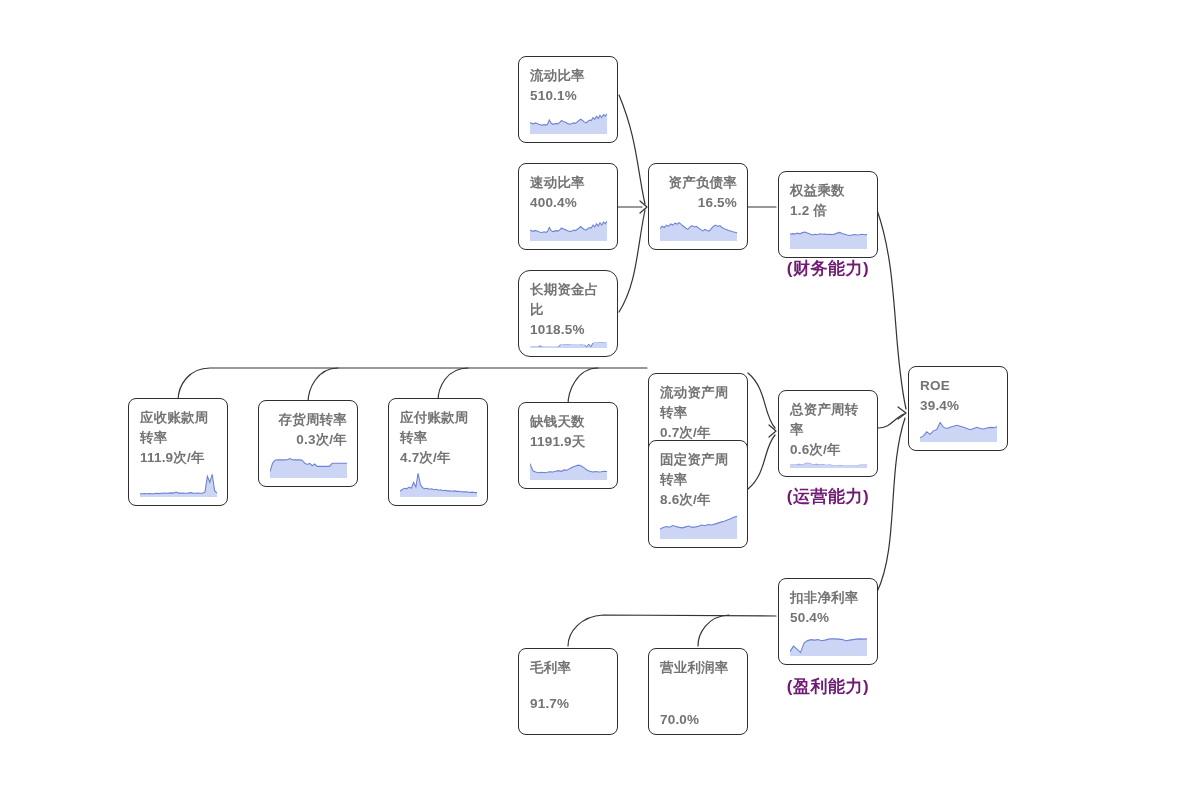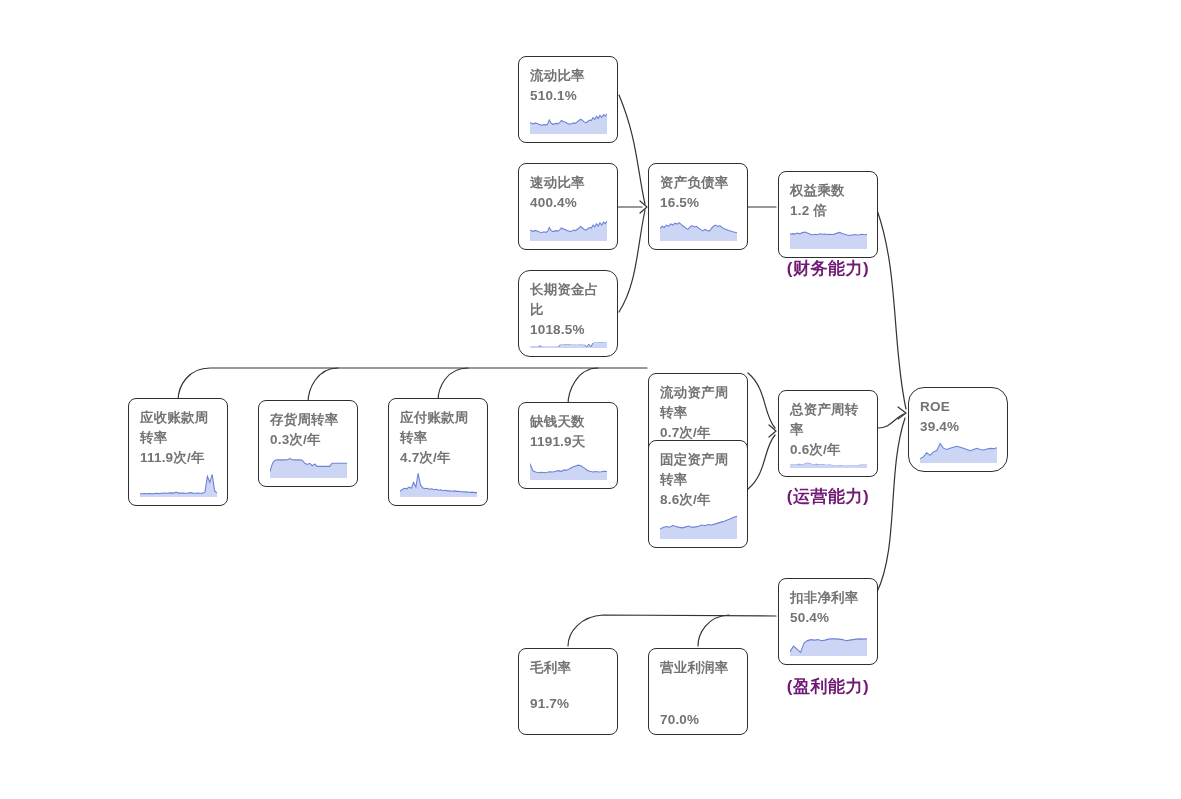--- a/index.html
+++ b/index.html
@@ -104,21 +104,21 @@
         </svg>
       </div>
       <div class="card" style="left: 518px; top: 270px; width: 100px; height: 87px; border-radius: 12px;">
         <div class="card-title">长期资金占比</div>
         <div class="card-value">1018.5%</div>
         <svg viewBox="0 0 80 27" preserveAspectRatio="none" class="spark">
           <polygon points="0,27 0.0,23.1 2.1,23.1 4.2,22.9 6.3,23.1 8.4,23.1 10.5,18.8 12.6,23.1 14.7,23.1 16.8,23.1 18.9,23.1 21.1,23.1 23.2,23.1 25.3,23.1 27.4,23.1 29.5,23.1 31.6,15.9 33.7,15.4 35.8,15.2 37.9,15.2 40.0,14.9 42.1,15.2 44.2,15.4 46.3,15.4 48.4,15.7 50.5,15.9 52.6,16.1 54.7,16.4 56.8,16.9 58.9,24.3 61.1,13.5 63.2,23.6 65.3,10.6 67.4,9.2 69.5,9.7 71.6,8.7 73.7,9.2 75.8,8.5 77.9,8.7 80.0,8.2 80,27"></polygon>
           <polyline points="0.0,23.1 2.1,23.1 4.2,22.9 6.3,23.1 8.4,23.1 10.5,18.8 12.6,23.1 14.7,23.1 16.8,23.1 18.9,23.1 21.1,23.1 23.2,23.1 25.3,23.1 27.4,23.1 29.5,23.1 31.6,15.9 33.7,15.4 35.8,15.2 37.9,15.2 40.0,14.9 42.1,15.2 44.2,15.4 46.3,15.4 48.4,15.7 50.5,15.9 52.6,16.1 54.7,16.4 56.8,16.9 58.9,24.3 61.1,13.5 63.2,23.6 65.3,10.6 67.4,9.2 69.5,9.7 71.6,8.7 73.7,9.2 75.8,8.5 77.9,8.7 80.0,8.2"></polyline>
         </svg>
       </div>
-      <div class="card" style="left: 648px; top: 163px; width: 100px; height: 87px;">
+      <div class="card" style="left: 648px; top: 163px; width: 100px; height: 87px; text-align: right;">
         <div class="card-title">资产负债率</div>
         <div class="card-value">16.5%</div>
         <svg viewBox="0 0 80 27" preserveAspectRatio="none" class="spark">
           <polygon points="0,27 0.0,14.7 2.2,12.3 4.4,13.5 6.7,11.1 8.9,12.3 11.1,9.9 13.3,11.1 15.6,9.2 17.8,10.1 20.0,8.7 22.2,10.6 24.4,12.3 26.7,14.0 28.9,15.4 31.1,13.0 33.3,11.6 35.6,13.0 37.8,12.3 40.0,14.0 42.2,15.4 44.4,16.9 46.7,15.4 48.9,16.4 51.1,17.1 53.3,14.7 55.6,12.3 57.8,11.1 60.0,12.5 62.2,11.6 64.4,13.5 66.7,14.7 68.9,15.4 71.1,16.4 73.3,17.1 75.6,17.8 77.8,18.3 80.0,18.8 80,27"></polygon>
           <polyline points="0.0,14.7 2.2,12.3 4.4,13.5 6.7,11.1 8.9,12.3 11.1,9.9 13.3,11.1 15.6,9.2 17.8,10.1 20.0,8.7 22.2,10.6 24.4,12.3 26.7,14.0 28.9,15.4 31.1,13.0 33.3,11.6 35.6,13.0 37.8,12.3 40.0,14.0 42.2,15.4 44.4,16.9 46.7,15.4 48.9,16.4 51.1,17.1 53.3,14.7 55.6,12.3 57.8,11.1 60.0,12.5 62.2,11.6 64.4,13.5 66.7,14.7 68.9,15.4 71.1,16.4 73.3,17.1 75.6,17.8 77.8,18.3 80.0,18.8"></polyline>
         </svg>
       </div>
       <div class="card" style="left: 778px; top: 163px; width: 100px; height: 87px; margin-top: 8px;">
         <div class="card-title">权益乘数</div>
         <div class="card-value">1.2 倍</div>
@@ -152,21 +152,21 @@
         </svg>
       </div>
       <div class="card" style="left: 128px; top: 398px; width: 100px; height: 108px;">
         <div class="card-title">应收账款周转率</div>
         <div class="card-value">111.9次/年</div>
         <svg viewBox="0 0 80 27" preserveAspectRatio="none" class="spark">
           <polygon points="0,27 0.0,23.8 2.5,23.8 5.0,23.6 7.5,23.8 10.0,23.6 12.5,23.8 15.0,23.6 17.5,23.3 20.0,23.6 22.5,23.3 25.0,23.1 27.5,23.3 30.0,23.1 32.5,22.9 35.0,23.1 37.5,22.1 40.0,23.1 42.5,23.1 45.0,23.1 47.5,23.3 50.0,23.1 52.5,22.6 55.0,23.1 57.5,23.3 60.0,23.1 62.5,23.3 65.0,23.3 67.5,21.9 70.0,6.3 72.5,12.3 75.0,4.4 77.5,20.7 80.0,23.1 80,27"></polygon>
           <polyline points="0.0,23.8 2.5,23.8 5.0,23.6 7.5,23.8 10.0,23.6 12.5,23.8 15.0,23.6 17.5,23.3 20.0,23.6 22.5,23.3 25.0,23.1 27.5,23.3 30.0,23.1 32.5,22.9 35.0,23.1 37.5,22.1 40.0,23.1 42.5,23.1 45.0,23.1 47.5,23.3 50.0,23.1 52.5,22.6 55.0,23.1 57.5,23.3 60.0,23.1 62.5,23.3 65.0,23.3 67.5,21.9 70.0,6.3 72.5,12.3 75.0,4.4 77.5,20.7 80.0,23.1"></polyline>
         </svg>
       </div>
-      <div class="card" style="left: 258px; top: 400px; width: 100px; height: 87px;">
+      <div class="card" style="left: 258px; top: 400px; width: 100px; height: 87px; text-align: right;">
         <div class="card-title">存货周转率</div>
         <div class="card-value">0.3次/年</div>
         <svg viewBox="0 0 80 27" preserveAspectRatio="none" class="spark">
           <polygon points="0,27 0.0,20.7 2.6,12.3 5.2,9.2 7.7,8.7 10.3,8.9 12.9,8.7 15.5,8.9 18.1,8.7 20.6,7.5 23.2,8.7 25.8,8.9 28.4,8.7 31.0,8.9 33.5,9.2 36.1,12.3 38.7,13.5 41.3,12.3 43.9,14.7 46.5,13.0 49.0,15.4 51.6,15.4 54.2,15.4 56.8,15.4 59.4,15.4 61.9,15.4 64.5,12.3 67.1,12.3 69.7,12.3 72.3,12.3 74.8,12.3 77.4,12.3 80.0,12.3 80,27"></polygon>
           <polyline points="0.0,20.7 2.6,12.3 5.2,9.2 7.7,8.7 10.3,8.9 12.9,8.7 15.5,8.9 18.1,8.7 20.6,7.5 23.2,8.7 25.8,8.9 28.4,8.7 31.0,8.9 33.5,9.2 36.1,12.3 38.7,13.5 41.3,12.3 43.9,14.7 46.5,13.0 49.0,15.4 51.6,15.4 54.2,15.4 56.8,15.4 59.4,15.4 61.9,15.4 64.5,12.3 67.1,12.3 69.7,12.3 72.3,12.3 74.8,12.3 77.4,12.3 80.0,12.3"></polyline>
         </svg>
       </div>
       <div class="card" style="left: 388px; top: 398px; width: 100px; height: 108px;">
         <div class="card-title">应付账款周转率</div>
         <div class="card-value">4.7次/年</div>
@@ -200,21 +200,21 @@
         </svg>
       </div>
       <div class="card" style="left: 778px; top: 578px; width: 100px; height: 87px;">
         <div class="card-title">扣非净利率</div>
         <div class="card-value">50.4%</div>
         <svg viewBox="0 0 80 27" preserveAspectRatio="none" class="spark">
           <polygon points="0,27 0.0,22.6 3.6,17.1 7.3,20.2 10.9,23.6 14.5,14.0 18.2,11.6 21.8,10.6 25.5,11.1 29.1,10.6 32.7,11.8 36.4,11.1 40.0,10.1 43.6,9.7 47.3,9.9 50.9,10.1 54.5,10.6 58.2,11.8 61.8,11.1 65.5,10.6 69.1,10.1 72.7,9.9 76.4,10.1 80.0,9.9 80,27"></polygon>
           <polyline points="0.0,22.6 3.6,17.1 7.3,20.2 10.9,23.6 14.5,14.0 18.2,11.6 21.8,10.6 25.5,11.1 29.1,10.6 32.7,11.8 36.4,11.1 40.0,10.1 43.6,9.7 47.3,9.9 50.9,10.1 54.5,10.6 58.2,11.8 61.8,11.1 65.5,10.6 69.1,10.1 72.7,9.9 76.4,10.1 80.0,9.9"></polyline>
         </svg>
       </div>
-      <div class="card" style="left: 908px; top: 387px; width: 100px; height: 85px; border-radius: 16px;">
+      <div class="card" style="left: 908px; top: 366px; width: 100px; height: 85px;">
         <div class="card-title">ROE</div>
         <div class="card-value">39.4%</div>
         <svg viewBox="0 0 80 27" preserveAspectRatio="none" class="spark">
           <polygon points="0,27 0.0,22.6 3.5,20.7 7.0,16.4 10.4,19.0 13.9,15.4 17.4,14.0 20.9,6.8 24.3,11.6 27.8,13.0 31.3,11.8 34.8,10.6 38.3,9.7 41.7,10.6 45.2,11.8 48.7,13.0 52.2,14.2 55.7,13.0 59.1,11.8 62.6,13.0 66.1,13.5 69.6,12.5 73.0,11.8 76.5,12.1 80.0,11.1 80,27"></polygon>
           <polyline points="0.0,22.6 3.5,20.7 7.0,16.4 10.4,19.0 13.9,15.4 17.4,14.0 20.9,6.8 24.3,11.6 27.8,13.0 31.3,11.8 34.8,10.6 38.3,9.7 41.7,10.6 45.2,11.8 48.7,13.0 52.2,14.2 55.7,13.0 59.1,11.8 62.6,13.0 66.1,13.5 69.6,12.5 73.0,11.8 76.5,12.1 80.0,11.1"></polyline>
         </svg>
       </div>
     </div>
 
   <div class="group-label" style="left:768px;top:257px;width:120px">(财务能力)</div>

